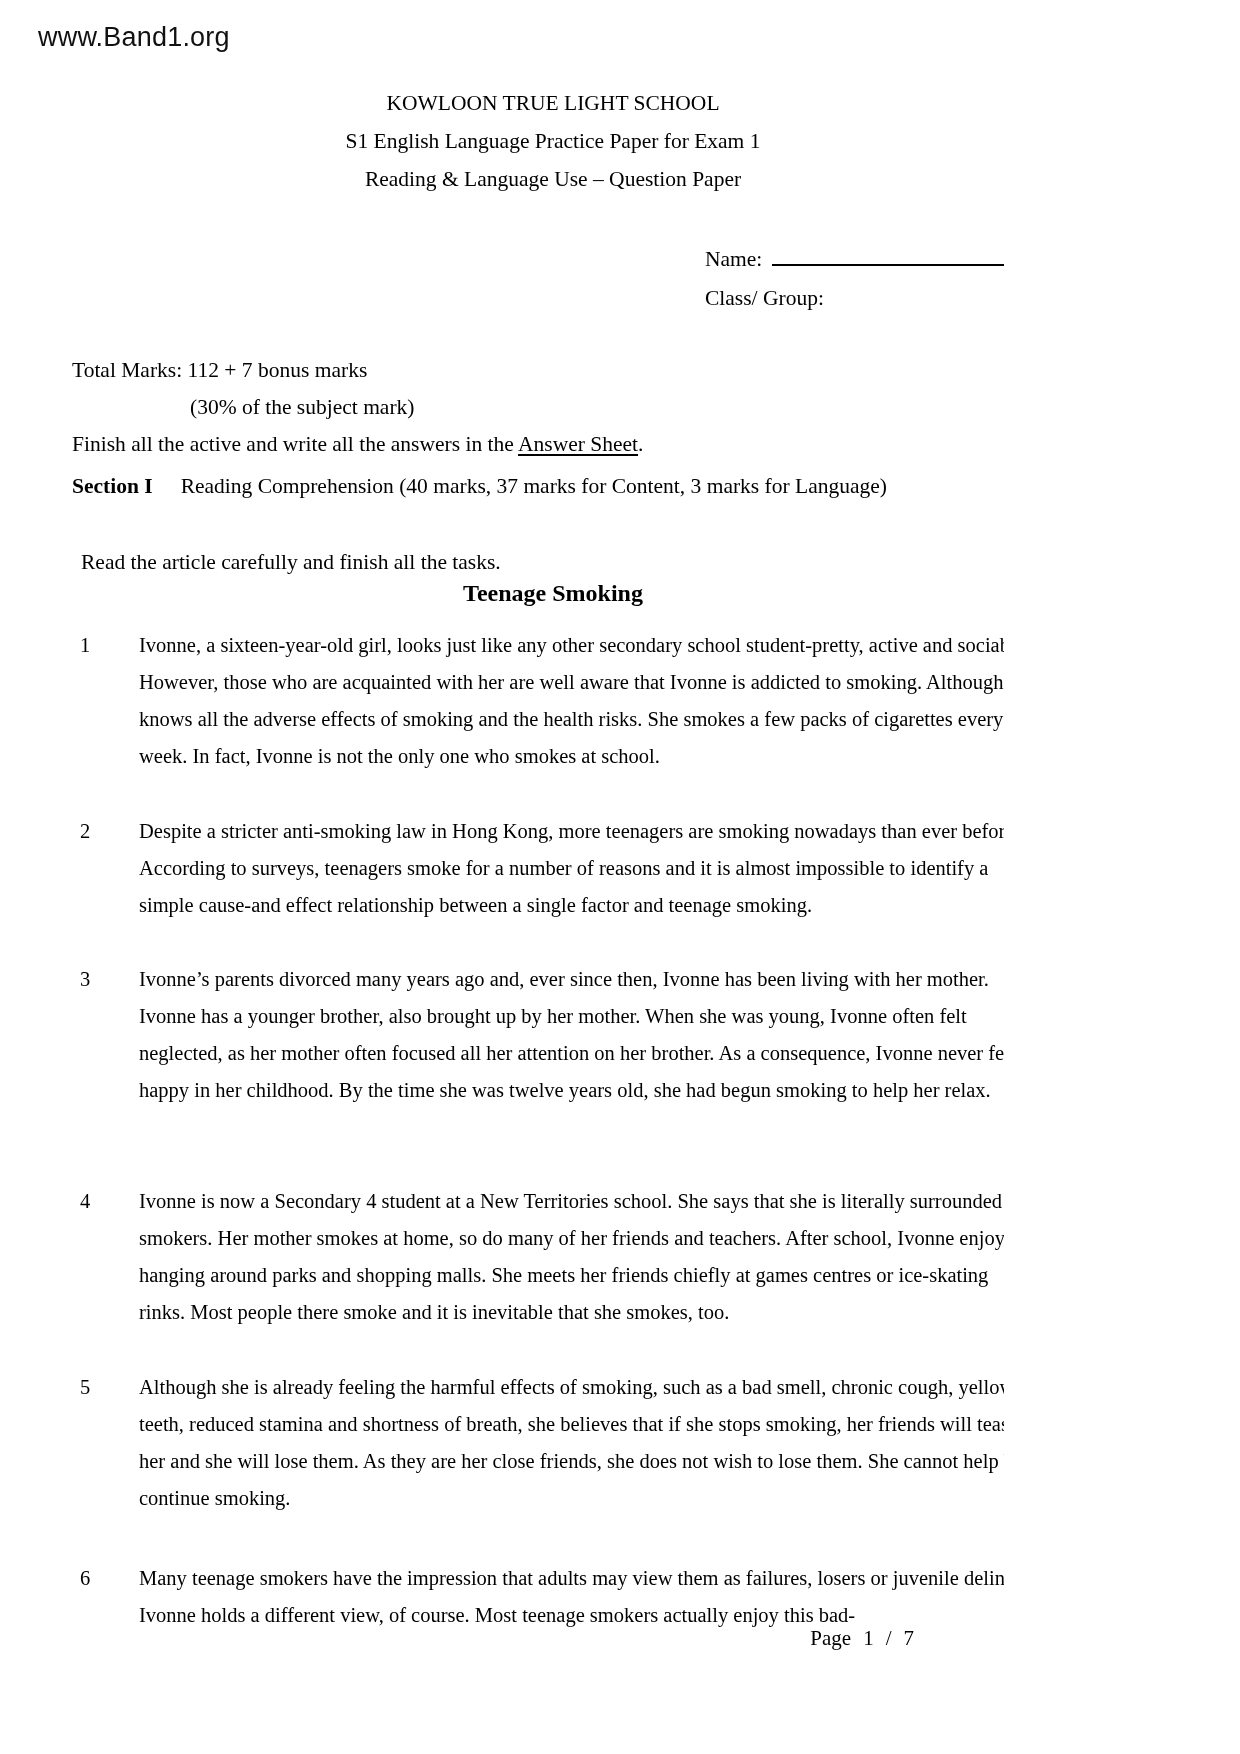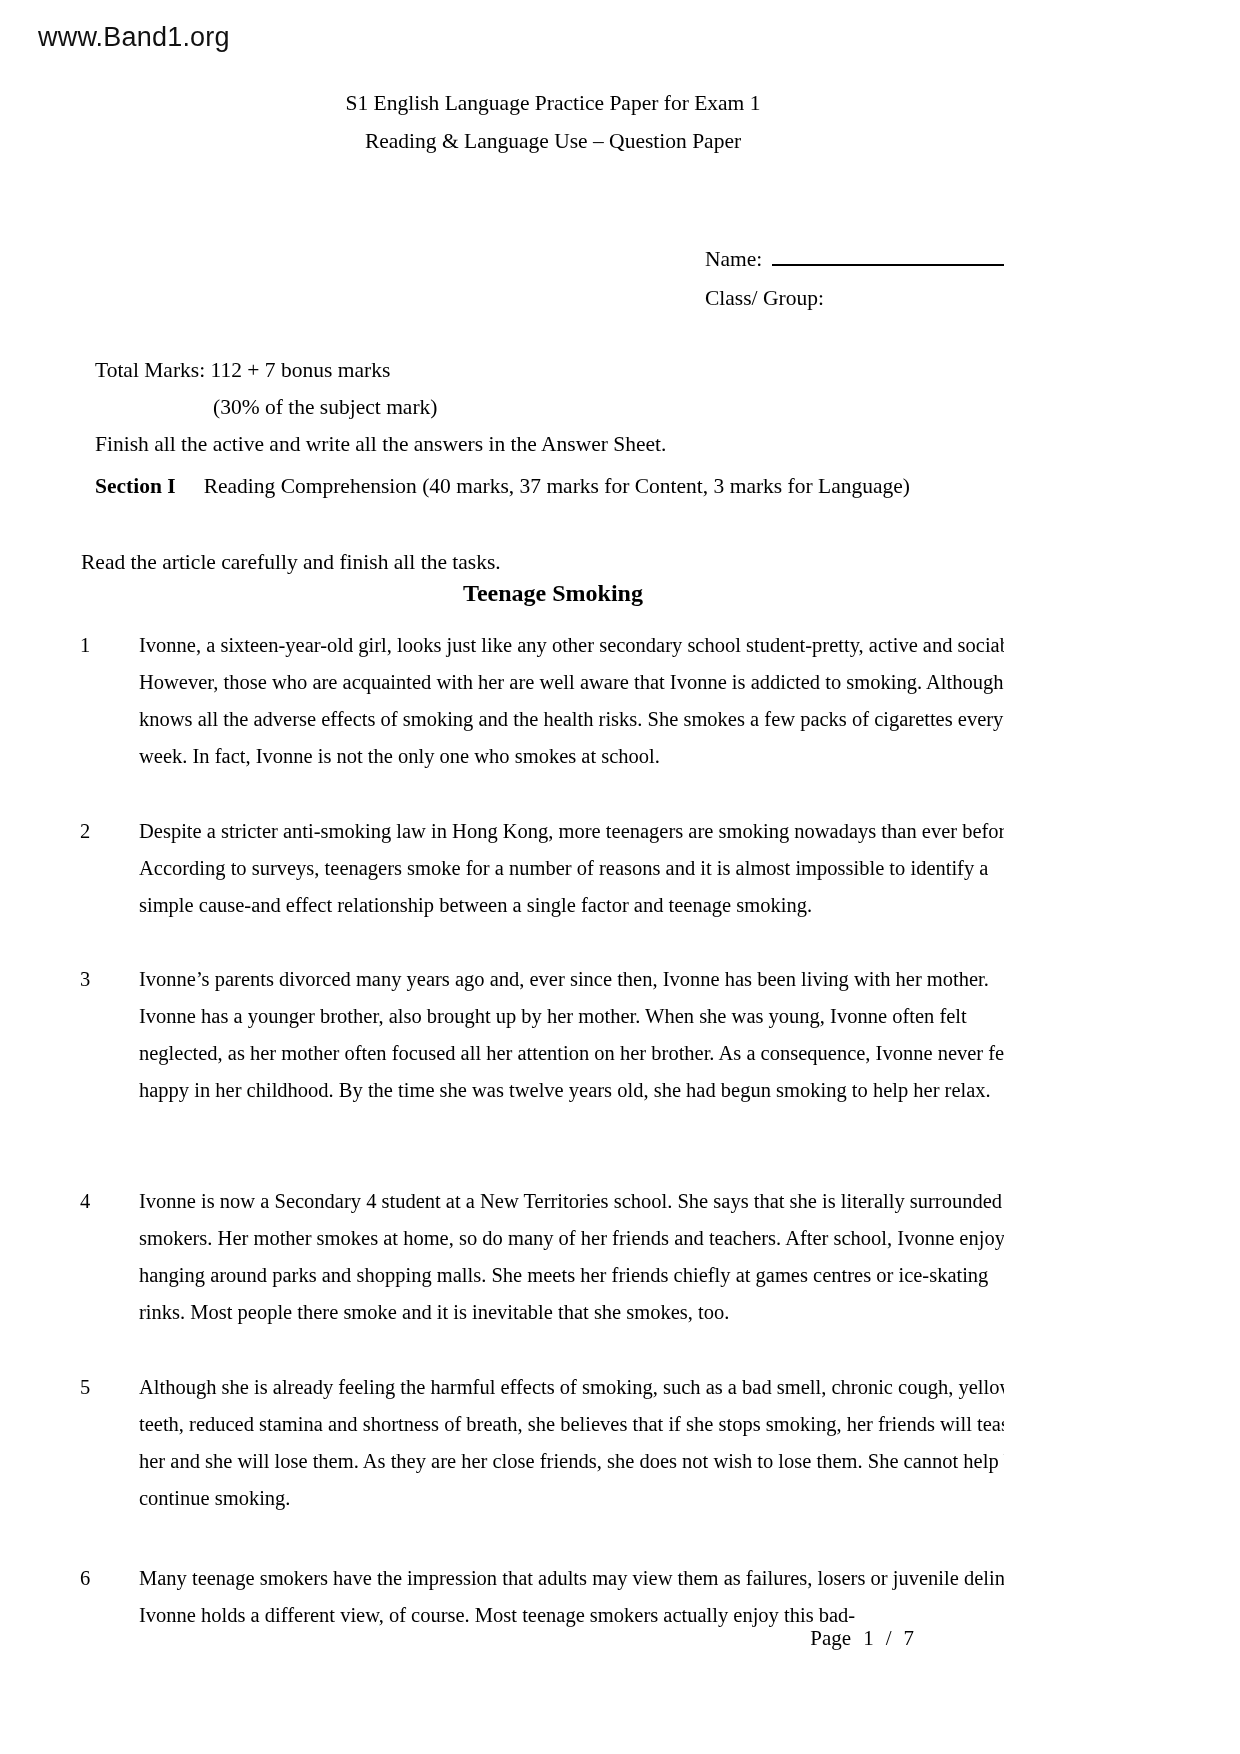--- a/index.html
+++ b/index.html
@@ -22,27 +22,27 @@
     text-align:center;font-size:21.5px;line-height:38px;
   }
   .student-info{
     position:absolute;left:705px;top:240px;
     font-size:21.5px;line-height:38.5px;white-space:nowrap;
   }
   .fill{display:inline-block;border-bottom:2px solid #000;height:0.95em;vertical-align:baseline;}
   .fill-name{width:264px;margin-left:10px;}
   .fill-no{width:110px;margin-left:10px;}
   .instructions{
-    position:absolute;left:95px;top:352px;
+    position:absolute;left:72px;top:352px;
     font-size:21.5px;line-height:37px;
   }
   .indent{padding-left:118px;}
   .section-line{margin-top:5px;}
   .section-label{margin-right:28px;font-weight:bold;}
-  .u{text-underline-offset:3px;}
+  .u{text-decoration:underline;text-underline-offset:3px;}
   .read-note{position:absolute;left:81px;top:550px;font-size:21.5px;}
   .article-title{
     position:absolute;left:80px;top:580px;width:946px;margin:0;
     text-align:center;font-size:24px;font-weight:bold;
   }
   .para{
     position:absolute;left:80px;display:flex;
     font-size:20.5px;line-height:37px;
   }
   .pnum{width:52px;flex:none;}
@@ -61,20 +61,21 @@
   .footer .fp{margin-left:12px;}
 </style>
 </head>
 <body>
 
 <div class="page">
 
   <div class="watermark">www.Band1.org</div>
 
   <div class="header">
+    <div>KOWLOON TRUE LIGHT SCHOOL</div>
     <div>S1 English Language Practice Paper for Exam 1</div>
     <div>Reading &amp; Language Use – Question Paper</div>
   </div>
 
   <div class="student-info">
     <div class="info-line">
       <span>Name:</span><span class="fill fill-name"></span>
     </div>
     <div class="info-line">
       <span>Class/ Group:</span>

